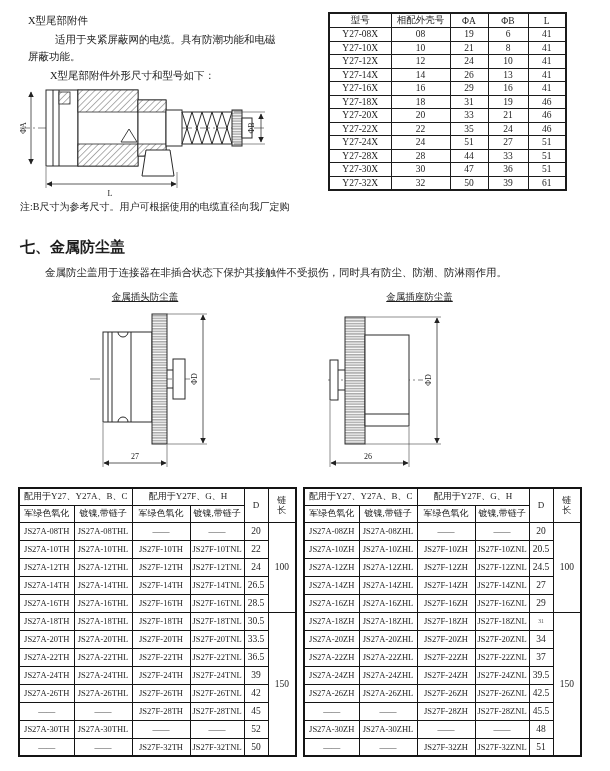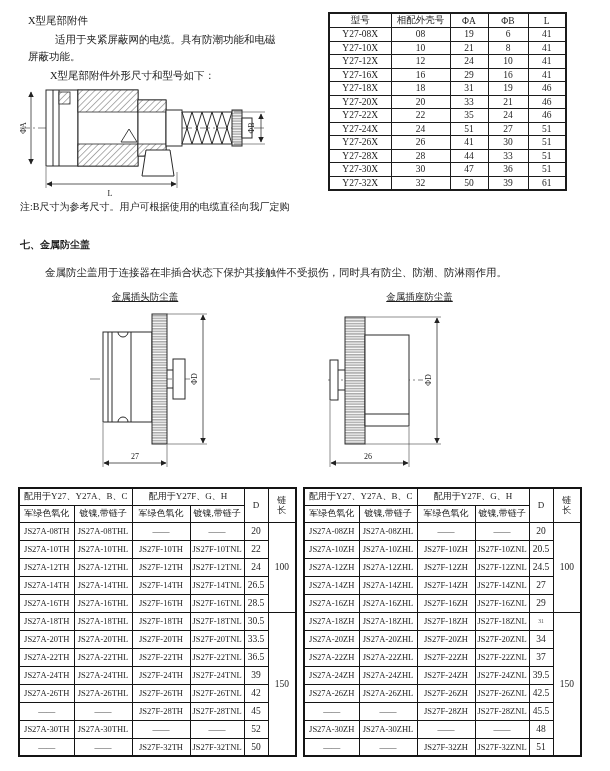--- a/index.html
+++ b/index.html
@@ -5,21 +5,21 @@
   * { margin:0; padding:0; box-sizing:border-box; }
   html,body { width:610px; height:771px; }
   body {
     position:relative; background:#fff; color:#1d1d1d;
     font-family:"Liberation Serif","DejaVu Serif",serif;
     overflow:hidden;
   }
   .abs { position:absolute; }
   .txt { font-size:10.5px; white-space:nowrap;text-align:center; }
   .note { font-size:10px; white-space:nowrap; }
-  .sec-title { font-size:10px; font-weight:700; font-family:"Liberation Sans","DejaVu Sans",sans-serif; }
+  .sec-title { font-size:15px; font-weight:700; font-family:"Liberation Sans","DejaVu Sans",sans-serif; }
   .drawing-label { font-size:9.5px; font-weight:400; text-align:center; text-decoration:underline; font-family:"Liberation Sans","DejaVu Sans",sans-serif; }
 
   table { border-collapse:collapse; table-layout:fixed; position:absolute; background:#fff;border-radius:8px; }
   th,td { border:1px solid #1b1b1b; text-align:center; vertical-align:middle; font-weight:normal; padding:0; overflow:hidden; }
 
   .size-table { left:328px; top:12px; width:237px; border:2px solid #1b1b1b; }
   .size-table tr { height:13.5px; }
   .size-table th,.size-table td { font-size:9.5px; }
 
   .cover-table { top:487px; width:277px; border:2px solid #141414; }
@@ -132,20 +132,27 @@
         <td data-name="size-cell">41</td>
       </tr>
       <tr data-name="size-table-row">
         <td data-name="size-cell">Y27-12X</td>
         <td data-name="size-cell">12</td>
         <td data-name="size-cell">24</td>
         <td data-name="size-cell">10</td>
         <td data-name="size-cell">41</td>
       </tr>
       <tr data-name="size-table-row">
+        <td data-name="size-cell">Y27-14X</td>
+        <td data-name="size-cell">14</td>
+        <td data-name="size-cell">26</td>
+        <td data-name="size-cell">13</td>
+        <td data-name="size-cell">41</td>
+      </tr>
+      <tr data-name="size-table-row">
         <td data-name="size-cell">Y27-16X</td>
         <td data-name="size-cell">16</td>
         <td data-name="size-cell">29</td>
         <td data-name="size-cell">16</td>
         <td data-name="size-cell">41</td>
       </tr>
       <tr data-name="size-table-row">
         <td data-name="size-cell">Y27-18X</td>
         <td data-name="size-cell">18</td>
         <td data-name="size-cell">31</td>
@@ -164,27 +171,20 @@
         <td data-name="size-cell">22</td>
         <td data-name="size-cell">35</td>
         <td data-name="size-cell">24</td>
         <td data-name="size-cell">46</td>
       </tr>
       <tr data-name="size-table-row">
         <td data-name="size-cell">Y27-24X</td>
         <td data-name="size-cell">24</td>
         <td data-name="size-cell">51</td>
         <td data-name="size-cell">27</td>
-        <td data-name="size-cell">51</td>
-      </tr>
-      <tr data-name="size-table-row">
-        <td data-name="size-cell">Y27-26X</td>
-        <td data-name="size-cell">26</td>
-        <td data-name="size-cell">41</td>
-        <td data-name="size-cell">30</td>
         <td data-name="size-cell">51</td>
       </tr>
       <tr data-name="size-table-row">
         <td data-name="size-cell">Y27-28X</td>
         <td data-name="size-cell">28</td>
         <td data-name="size-cell">44</td>
         <td data-name="size-cell">33</td>
         <td data-name="size-cell">51</td>
       </tr>
       <tr data-name="size-table-row">

